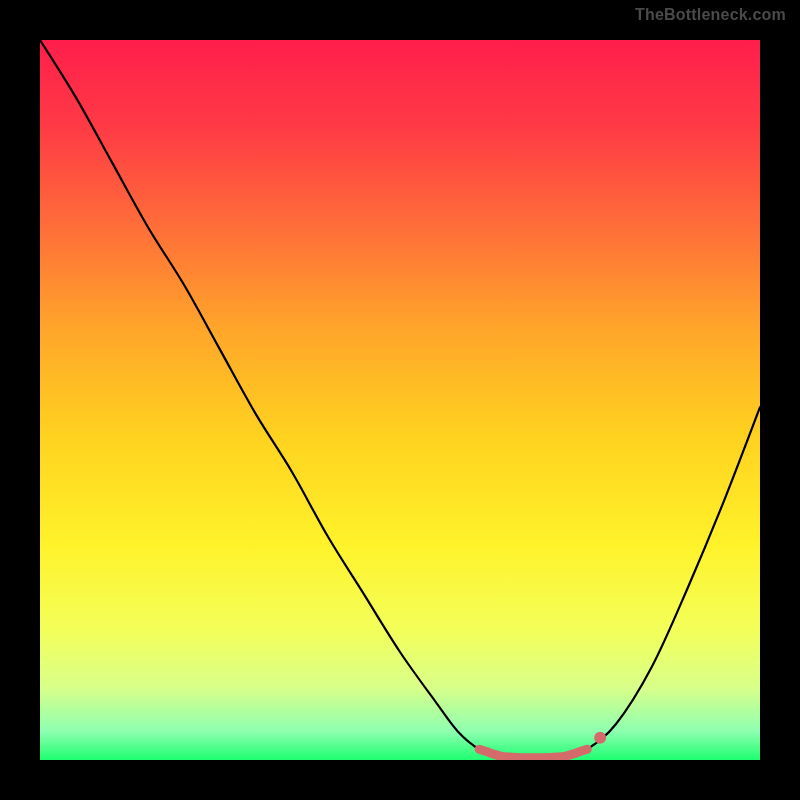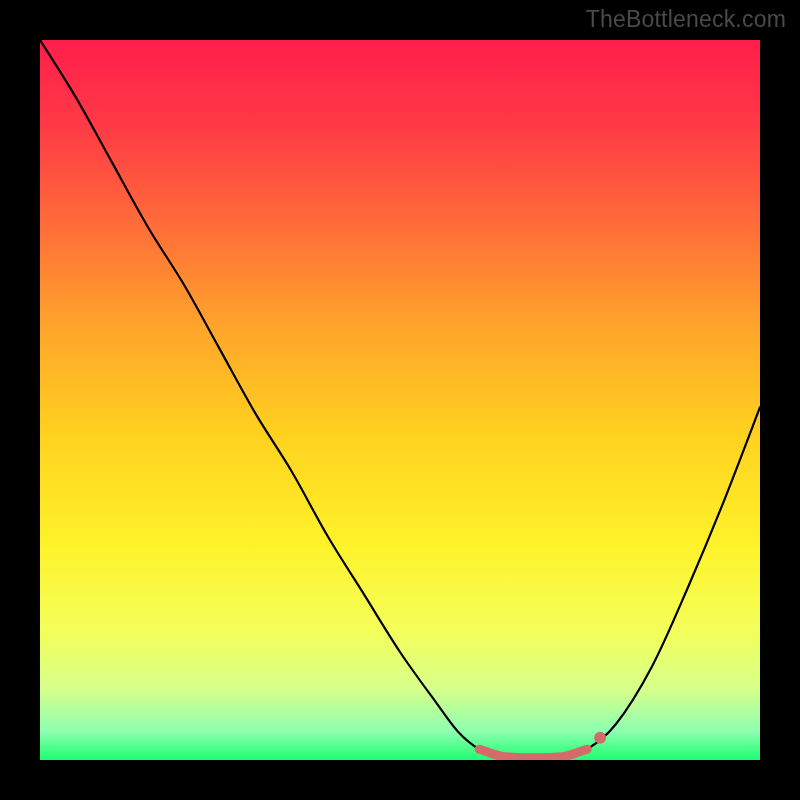--- a/index.html
+++ b/index.html
@@ -15,22 +15,22 @@
     position: relative;
     width: 800px;
     height: 800px;
     background: #000;
   }
   .watermark {
     position: absolute;
     top: 6px;
     right: 14px;
     color: #4a4a4a;
-    font-size: 23px;
-    font-weight: 400;
+    font-size: 16px;
+    font-weight: 700;
     letter-spacing: 0.2px;
     user-select: none;
   }
   .plot-area {
     position: absolute;
     left: 40px;
     top: 40px;
     width: 720px;
     height: 720px;
     overflow: hidden;

